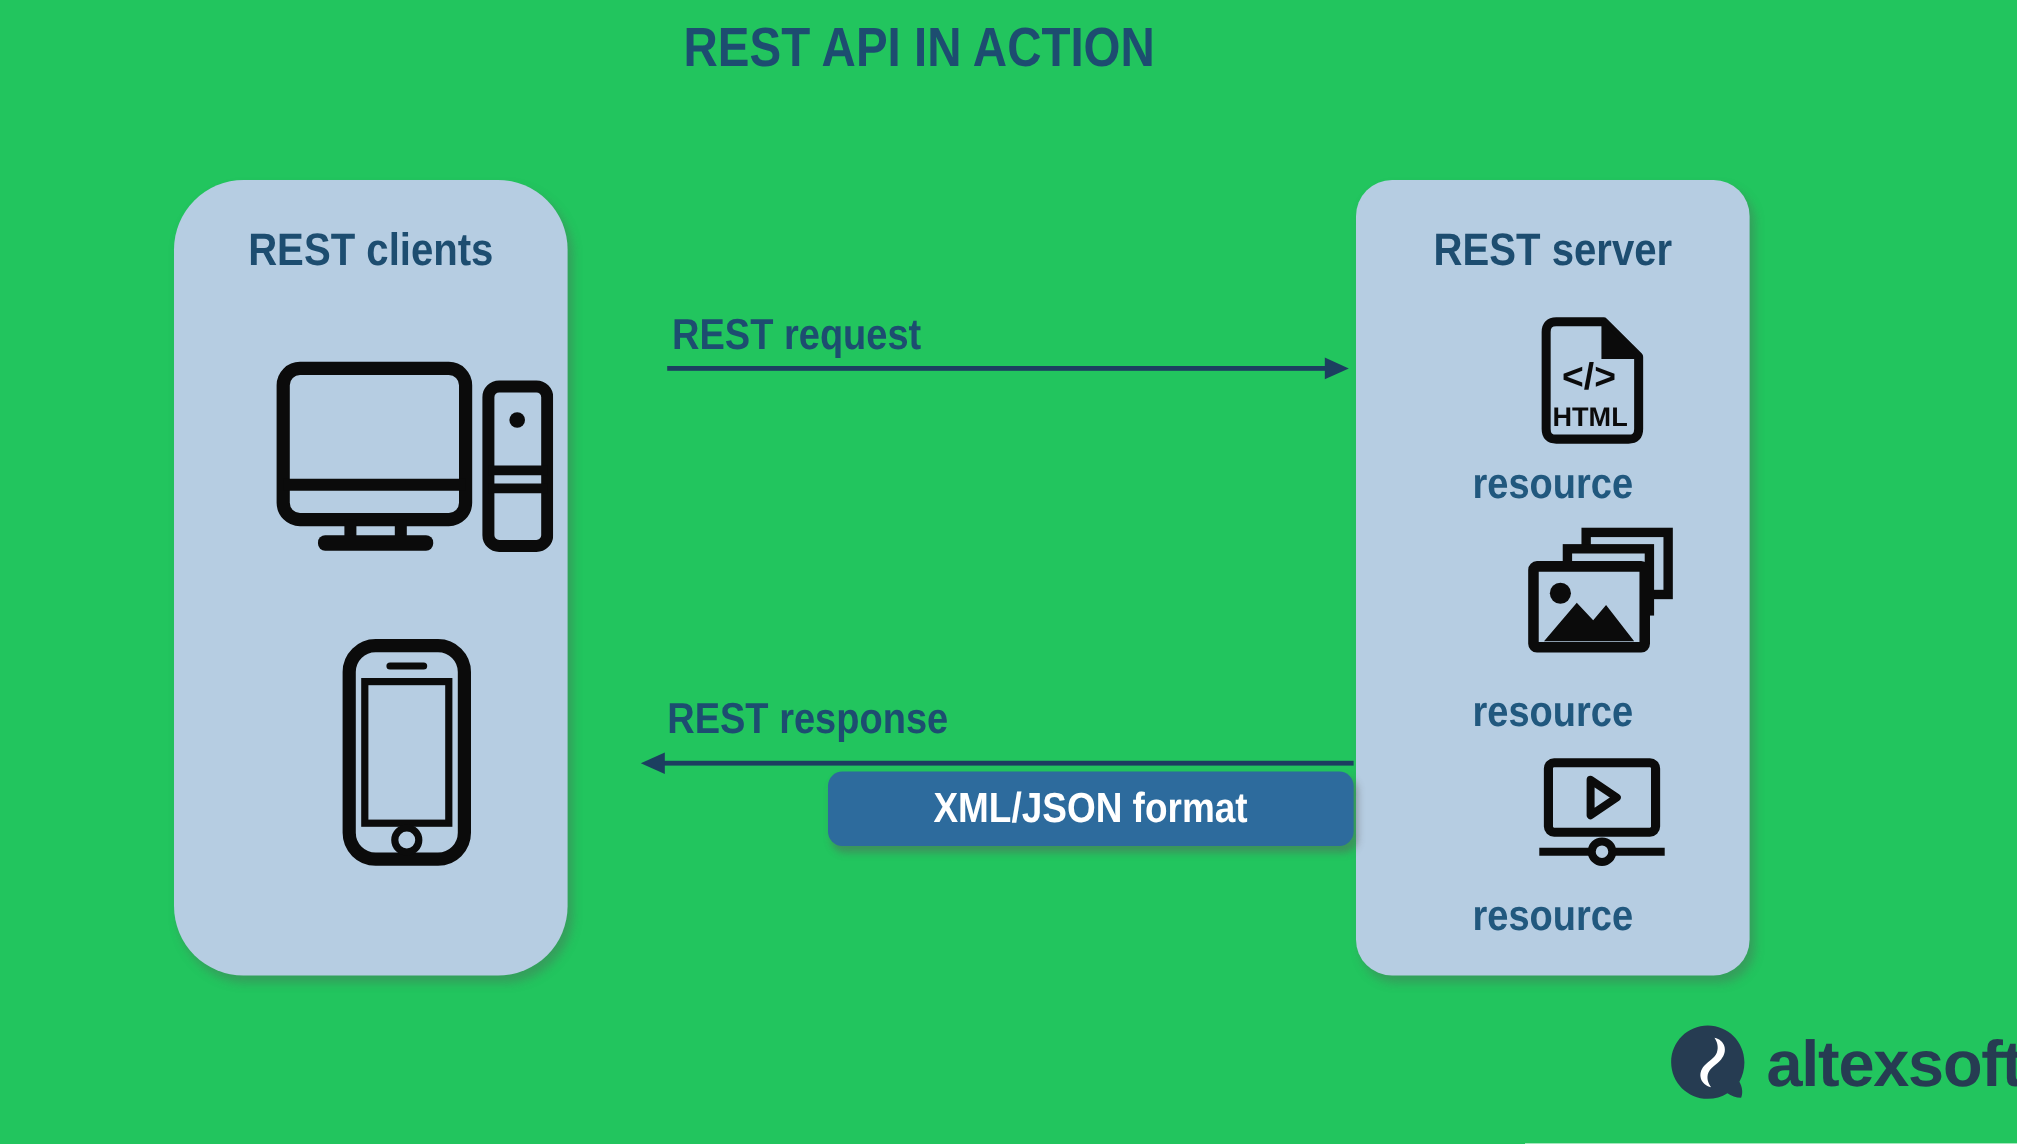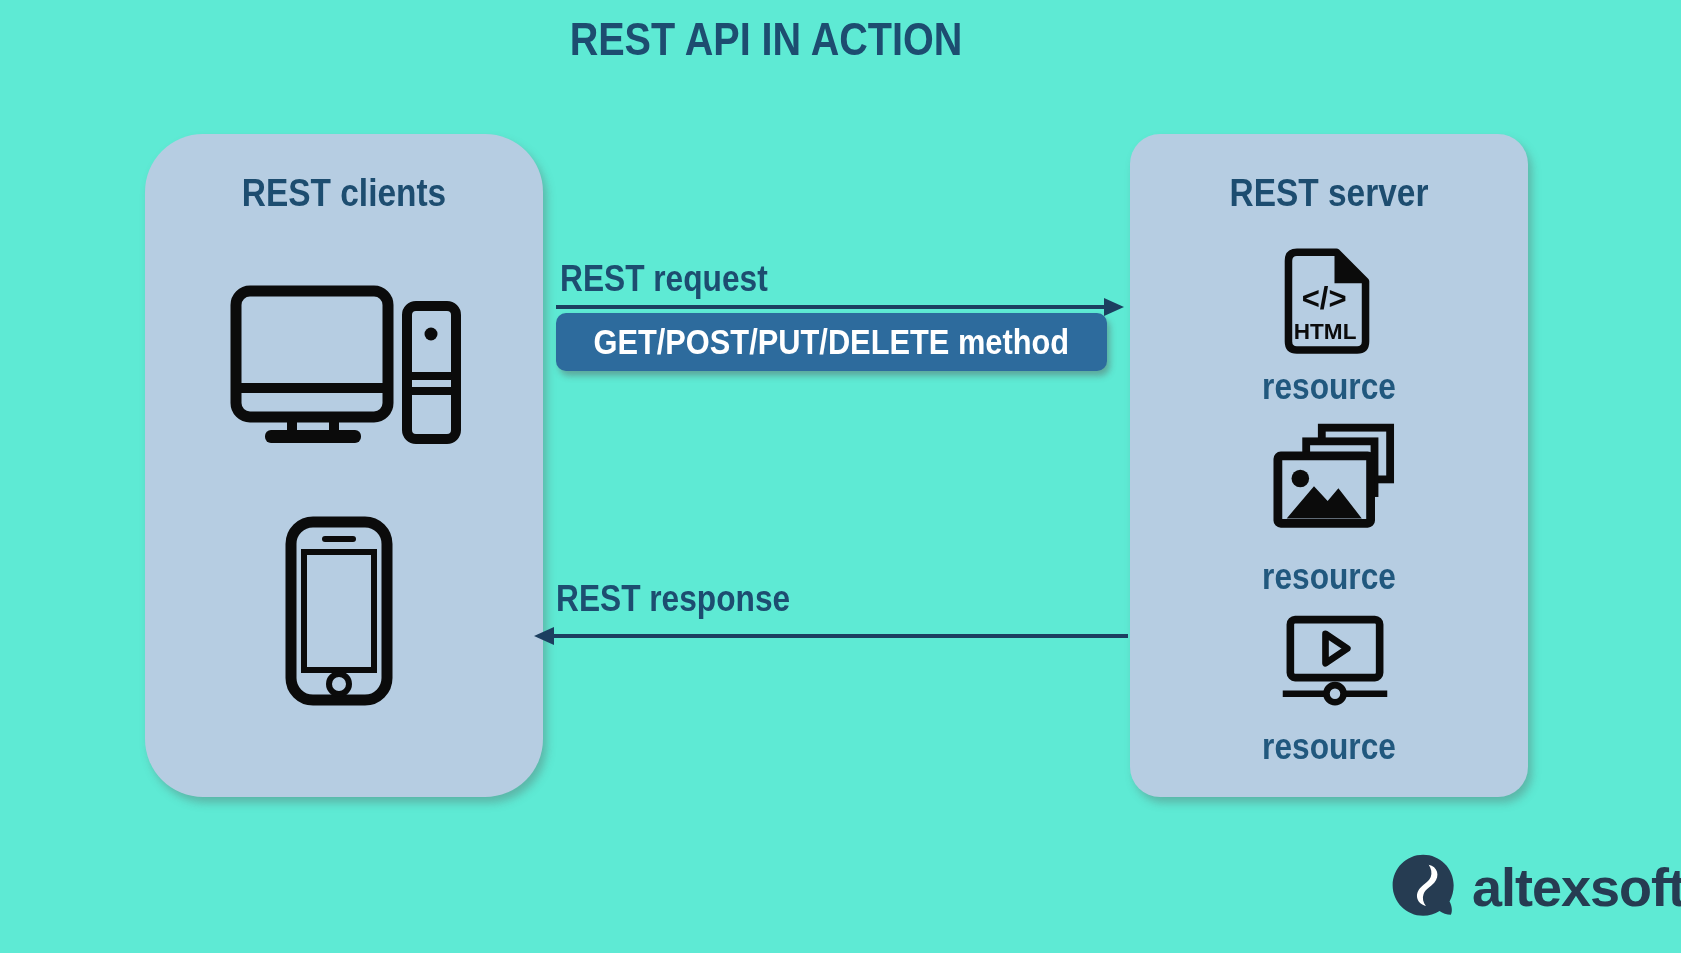--- a/index.html
+++ b/index.html
@@ -1,39 +1,39 @@
 <!DOCTYPE html>
 <html><head>
 <meta charset="utf-8">
 <style>
   * { margin: 0; padding: 0; box-sizing: border-box; }
   html, body { background: #ffffff; }
   .canvas {
     position: relative;
     width: 1681px;
     height: 953px;
-    background: #5eead4;
+    background: #22c55e;
     overflow: hidden;
     font-family: "Liberation Sans", sans-serif;
   }
   .diagram-title {
     position: absolute;
     left: 766px;
     top: 12px;
     transform: translateX(-50%) scaleX(0.86);
     font-size: 46px;
     font-weight: bold;
     letter-spacing: 0px;
     color: #1d4d70;
     white-space: nowrap;
   }
   .panel {
     position: absolute;
-    top: 134px;
-    width: 398px;
+    top: 150px;
+    width: 328px;
     height: 663px;
     background: #b6cde2;
     border-radius: 58px;
     box-shadow: 4px 6px 8px rgba(90, 90, 90, 0.35);
   }
   .panel-clients { left: 145px; }
   .panel-server  { left: 1130px; border-radius: 30px; }
   .panel-title {
     position: absolute;
     top: 38px;
@@ -179,27 +179,27 @@
         <line x1="5" y1="83" x2="115" y2="83" stroke-width="7"></line>
         <circle cx="60" cy="83" r="9" stroke-width="7" fill="#b6cde2"></circle>
       </g>
     </svg>
     <div class="resource-label" style="top:592px;">resource</div>
   </div>
 
   <div class="flow-label" style="left:560px; top:258px;">REST request</div>
   <div class="arrow-line" style="left:556px; top:305px; width:549px;"></div>
   <div class="arrow-head-right" style="left:1104px; top:298px;"></div>
-  <div class="badge" style="left:556px; top:313px; width:551px; height:58px;">
-    <span>GET/POST/PUT/DELETE method</span>
-  </div>
 
   <div class="flow-label" style="left:556px; top:578px;">REST response</div>
   <div class="arrow-line" style="left:552px; top:634px; width:576px;"></div>
   <div class="arrow-head-left" style="left:534px; top:627px;"></div>
+  <div class="badge" style="left:690px; top:643px; width:438px; height:62px; border-radius:12px;">
+    <span>XML/JSON format</span>
+  </div>
 
   <div class="logo">
     <svg width="74" height="74" viewBox="0 0 80 80">
       <path d="M38 5 C19.8 5 5 19.8 5 38 C5 56.2 19.8 71 38 71 C44.5 71 50.6 69.1 55.7 65.9 C59 68.2 63.5 70 68 70 C70 65.8 69 60 66.5 55.6 C69.4 50.4 71 44.4 71 38 C71 19.8 56.2 5 38 5 Z" fill="#263c52"></path>
       <path d="M44 16 C53.5 18 56.5 28 50 35.5 C45.5 40.5 40.5 42.5 38.5 47.5 C36.8 52 38 56.5 41 60.5 C31.5 58.5 28.2 48.5 34.8 41.2 C39.3 36.2 44.3 34.2 46.2 29.2 C47.8 25 46.8 20 44 16 Z" fill="#ffffff"></path>
     </svg>
     <div class="logo-text">altexsoft</div>
   </div>
 
 </div>

